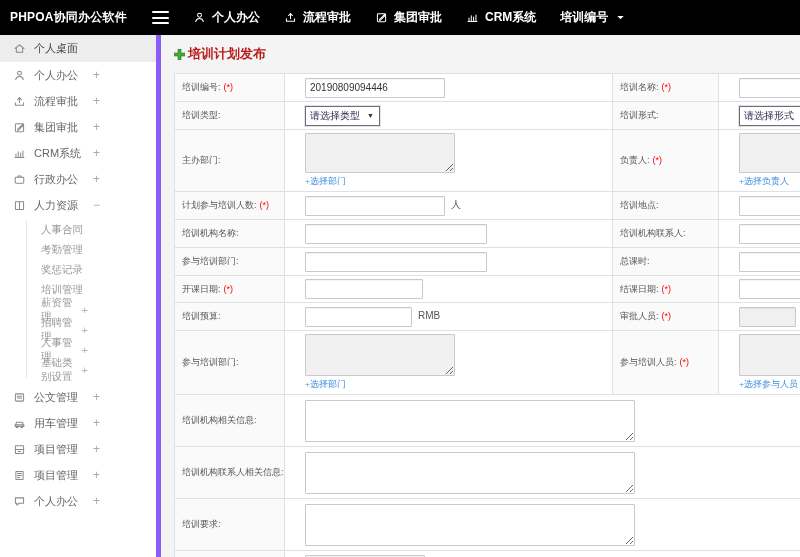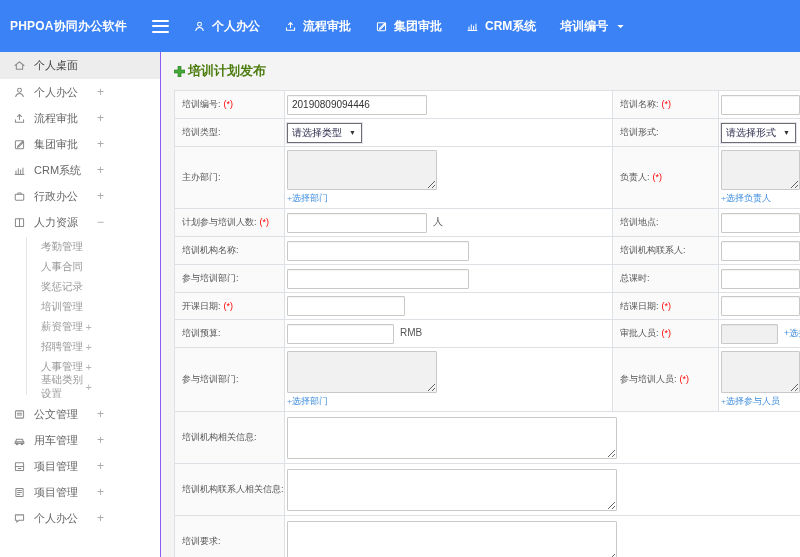--- a/index.html
+++ b/index.html
@@ -1,49 +1,49 @@
 <!DOCTYPE html>
 <html><head>
 <meta charset="utf-8">
 <style>
   html,body{margin:0;padding:0;width:800px;height:557px;overflow:hidden;
     font-family:"Liberation Sans","DejaVu Sans",sans-serif;background:#f4f4f4;}
   *{box-sizing:border-box;}
 
   
-  .topbar{height:52px;background:#3b82f6;display:flex;align-items:center;color:#fff;}
+  .topbar{height:35px;background:#000000;display:flex;align-items:center;color:#fff;}
   .brand{font-size:12px;font-weight:bold;padding-left:10px;width:142px;flex:none;letter-spacing:.2px;}
   .hamburger{width:17px;height:13px;display:flex;flex-direction:column;justify-content:space-between;cursor:pointer;flex:none;margin-left:10px;}
   .hamburger i{display:block;height:2px;background:#fff;border-radius:1px;}
   .nav{display:flex;align-items:center;margin-left:24px;gap:24px;}
   .nav-item{display:flex;align-items:center;gap:6px;font-size:12px;font-weight:bold;cursor:pointer;white-space:nowrap;}
   .nav-item svg{display:block;}
 
   
   .shell{display:flex;height:522px;}
-  .sidebar{width:161px;background:#fff;border-right:1px solid #8b5cf6;flex:none;padding-top:0;color:#666;}
+  .sidebar{width:161px;background:#fff;border-right:5px solid #8b5cf6;flex:none;padding-top:0;color:#666;}
   .side-item{height:26px;display:flex;align-items:center;padding-left:13px;font-size:11px;cursor:pointer;color:#666;}
   .side-item.active{height:27px;background:#ededed;color:#444;}
   .side-item .ic{color:#8a8a8a;display:flex;margin-right:8px;}
   .side-item .toggle{margin-left:auto;margin-right:56px;color:#aaa;font-size:12px;line-height:1;}
   .sub-list{position:relative;padding:2px 0 4px;}
   .sub-list:before{content:"";position:absolute;left:26px;top:2px;bottom:6px;border-left:1px solid #e6e6e6;}
   .sub-item{height:20px;display:flex;align-items:center;padding-left:41px;font-size:10.5px;color:#999;cursor:pointer;}
   .sub-item .toggle{margin-left:auto;margin-right:68px;color:#b5b5b5;font-size:11px;line-height:1;}
 
   
   .content{flex:1;padding:7px 0 0 13px;overflow:hidden;}
-  .page-title{display:flex;align-items:center;gap:3px;font-size:13px;font-weight:bold;color:#4d7c0f;margin:3px 0 10px 0;}
+  .page-title{display:flex;align-items:center;gap:3px;font-size:13px;font-weight:bold;color:#b91c1c;margin:3px 0 10px 0;}
   .page-title svg{display:block;}
 
   table.form{border-collapse:collapse;width:884px;table-layout:fixed;background:#fff;}
   table.form td{border:1px solid #dde1e5;overflow:hidden;}
   td.lbl{background:#fafafa;padding:0 0 0 7px;font-size:9px;color:#555;white-space:nowrap;}
   td.lbl .star{color:#ff0000;margin-left:3px;}
-  td.fld{background:#fff;padding:3px 2px;font-size:10px;color:#333;vertical-align:middle;}
+  td.fld{background:#fff;padding:3px 20px;font-size:10px;color:#333;vertical-align:middle;}
   td.fld input[type=text]{height:20px;border:1px solid #c9c9c9;border-radius:1px;font-size:10px;
     padding:0 4px;color:#333;background:#fff;vertical-align:middle;
     box-shadow:inset 0 1px 1px rgba(0,0,0,.05);font-family:inherit;}
   td.fld input.gray{background:#f0f0f0;}
   td.fld textarea{border:1px solid #c9c9c9;border-radius:1px;font-size:10px;padding:2px 3px;
     background:#fff;vertical-align:middle;resize:both;font-family:inherit;display:block;}
   td.fld textarea.gray{background:#f1f1f1;}
   .selectbox{display:inline-flex;align-items:center;gap:7px;border:1px solid #6e6e6e;background:#fff;
     padding:2px 5px 2px 4px;font-size:10px;color:#2b2b4e;cursor:pointer;box-shadow:0 0 0 1px #e3e3ef;}
   .selectbox .car{font-size:7px;color:#333;}
@@ -208,24 +208,24 @@
               <rect x="2.6" y="2.9" width="8.8" height="8.4" rx=".5"></rect>
               <path d="M7 2.9v8.4"></path>
             </g>
           </svg>
         </span>
         <span>人力资源</span>
         <span class="toggle">−</span>
       </div>
       <div class="sub-list">
         <div class="sub-item">
+          <span>人事合同</span>
+        </div>
+        <div class="sub-item">
           <span>考勤管理</span>
-        </div>
-        <div class="sub-item">
-          <span>人事合同</span>
         </div>
         <div class="sub-item">
           <span>奖惩记录</span>
         </div>
         <div class="sub-item">
           <span>培训管理</span>
         </div>
         <div class="sub-item">
           <span>薪资管理</span>
           <span class="toggle">+</span>

